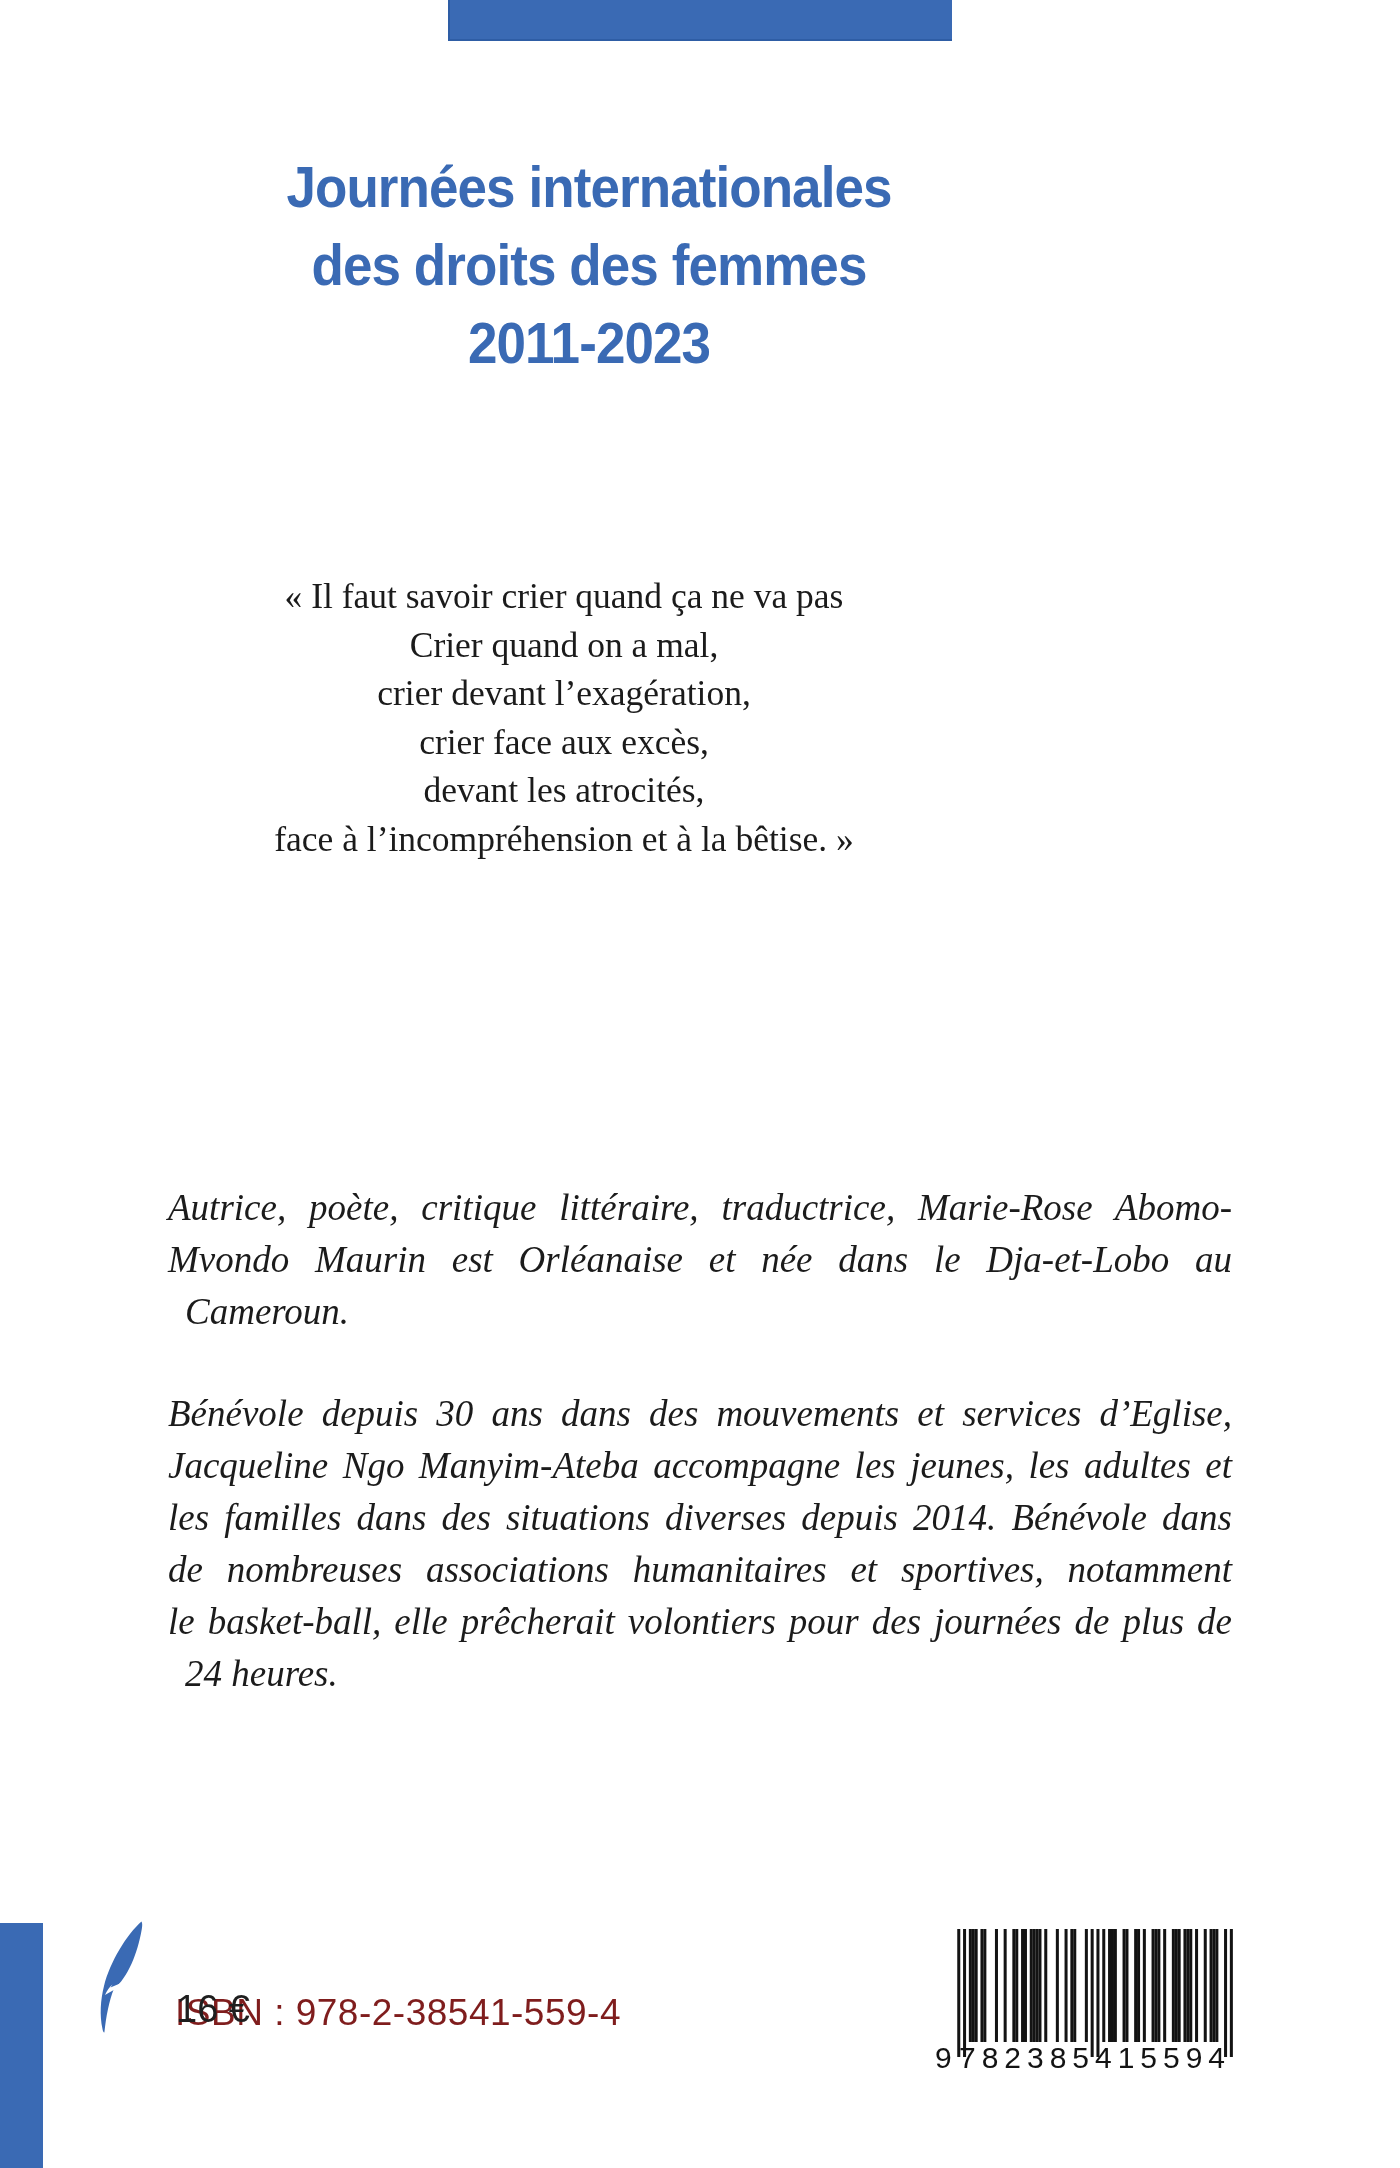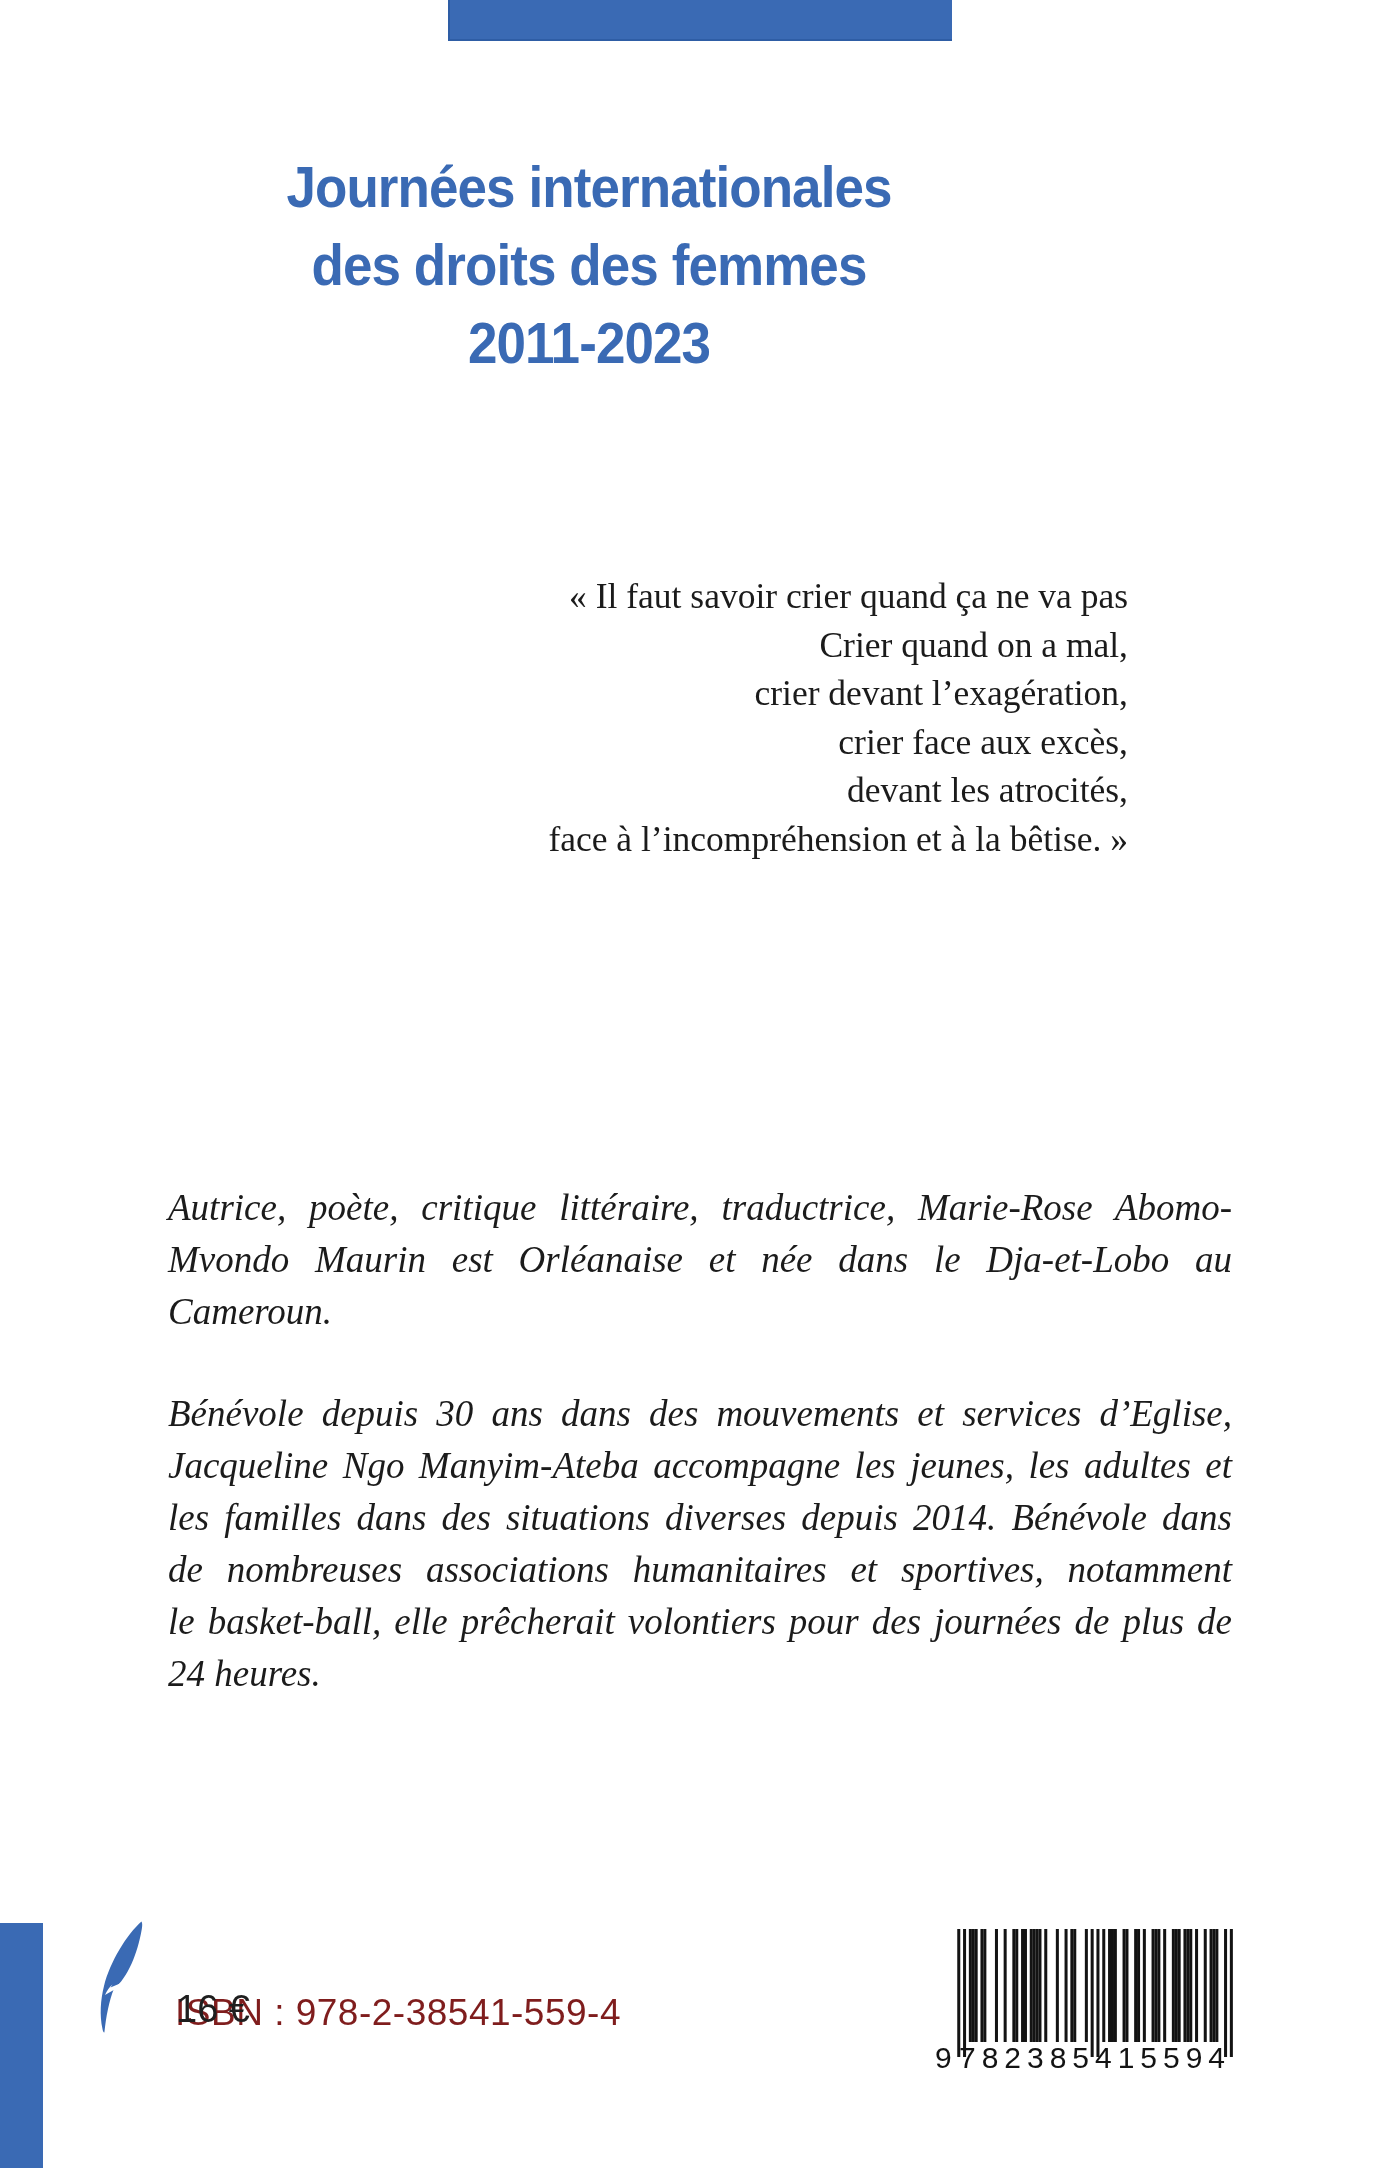--- a/index.html
+++ b/index.html
@@ -21,32 +21,32 @@
   
   .title { position:absolute; left:0; top:148px; width:1178px; text-align:center; }
   .title-line {
     font-family:"Liberation Sans", sans-serif; font-weight:bold;
     font-size:57px; line-height:78px; letter-spacing:-1px;
     color:var(--accent); transform:scaleX(.93); transform-origin:50% 50%;
     white-space:nowrap;
   }
 
   
-  .quote { position:absolute; left:0; top:572px; width:1128px; text-align:right; }
+  .quote { position:absolute; left:0; top:572px; width:1128px; text-align:center; }
   .quote-line { font-size:35.5px; line-height:48.5px; white-space:nowrap; }
 
   
   .bio { position:absolute; left:168px; width:1064px; font-style:italic; font-size:37px; }
   .bio-1 { top:1182px; }
   .bio-2 { top:1388px; }
   .bio-line {
     line-height:52px; text-align:justify; text-align-last:justify;
     white-space:normal; overflow:visible;
   }
-  .bio-line.last { text-align-last:left; }
+  .bio-line.last { text-align-last:left;margin-left:17px; }
 
   
   .spine-bar { position:absolute; left:0; top:1923px; width:43px; height:245px; background:var(--accent); }
   .quill { position:absolute; left:93px; top:1920px; width:62px; height:114px; }
   .isbn {
     position:absolute; left:175px; top:1992px;
     font-family:"Liberation Sans", sans-serif; font-size:37px; letter-spacing:.5px; color:#7f1d1d;
     white-space:nowrap;
   }
   .price {

